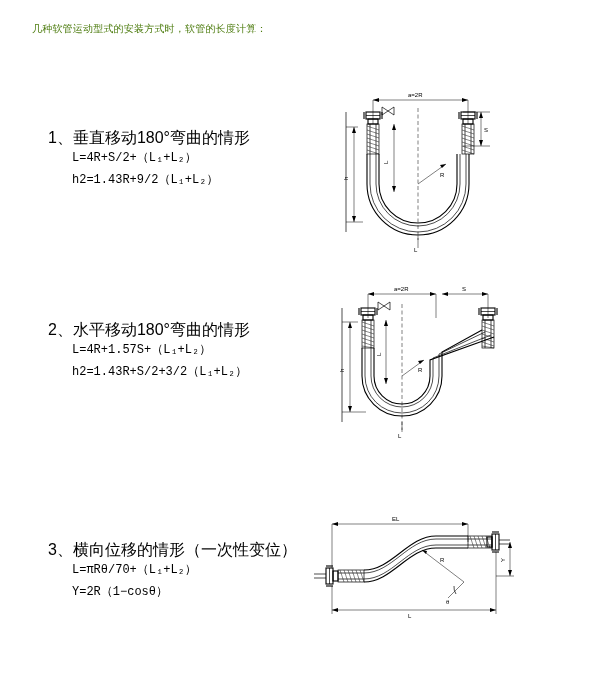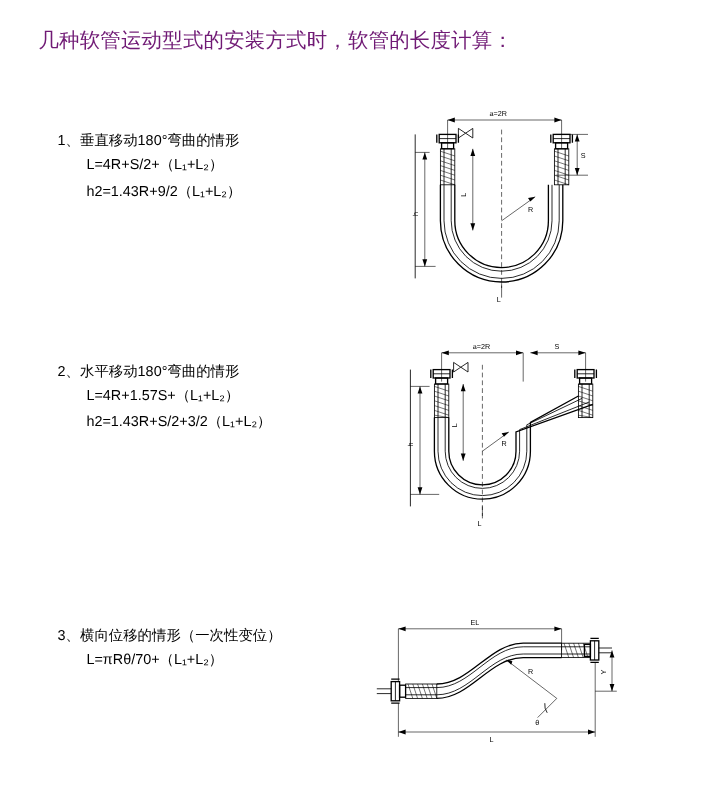--- a/index.html
+++ b/index.html
@@ -17,45 +17,47 @@
   }
   .page {
     position: relative;
     width: 600px;
     height: 675px;
   }
   .heading {
     position: absolute;
     left: 32px;
     top: 22px;
-    font-size: 17px;
+    font-size: 10px;
     letter-spacing: 0.2px;
-    color: #701a75;
+    color: #4d7c0f;
     white-space: nowrap;
   }
   .section {
     position: absolute;
     left: 0;
     width: 600px;
   }
   .sec-text {
     position: absolute;
     left: 48px;
     width: 260px;
   }
   .sec-title {
-    font-size: 12px;
+    font-size: 16px;
     line-height: 18px;
     white-space: nowrap;
+    margin-top: 21px;
   }
   .sec-line {
     font-size: 12px;
     line-height: 22px;
     padding-left: 24px;
     white-space: nowrap;
+    font-family: Liberation Mono, monospace;
   }
   .fig {
     position: absolute;
   }
   svg { display: block; }
   .thin { stroke: #000; stroke-width: 0.7; fill: none; }
   .med  { stroke: #000; stroke-width: 1.1; fill: none; }
   .dim  { stroke: #000; stroke-width: 0.5; fill: none; }
   .dash { stroke: #000; stroke-width: 0.5; fill: none; stroke-dasharray: 4 2.5; }
   .hatch{ stroke: #000; stroke-width: 0.45; fill: none; }
@@ -259,20 +261,21 @@
         <path class="thin" d="M60,30 l6,4 l-6,4 z"></path>
         <path class="thin" d="M72,30 l-6,4 l6,4 z"></path>
       </svg>
     </div>
   </div>
 
   <div class="section" style="top:520px;">
     <div class="sec-text" style="top:0;">
       <div class="sec-title">3、横向位移的情形（一次性变位）</div>
       <div class="sec-line">L=πRθ/70+（L₁+L₂）</div>
+      <div class="sec-line">Y=2R（1−cosθ）</div>
     </div>
 
     <div class="fig" style="left:296px; top:-14px;">
       <svg width="230" height="140" viewBox="0 0 230 140">
 
         <line class="dim" x1="36" y1="18" x2="172" y2="18"></line>
         <path class="fillblk" d="M36,18 l6,-2 l0,4 z"></path>
         <path class="fillblk" d="M172,18 l-6,-2 l0,4 z"></path>
         <text class="lbl" x="96" y="15">EL</text>
         <line class="dim" x1="36" y1="18" x2="36" y2="62"></line>

